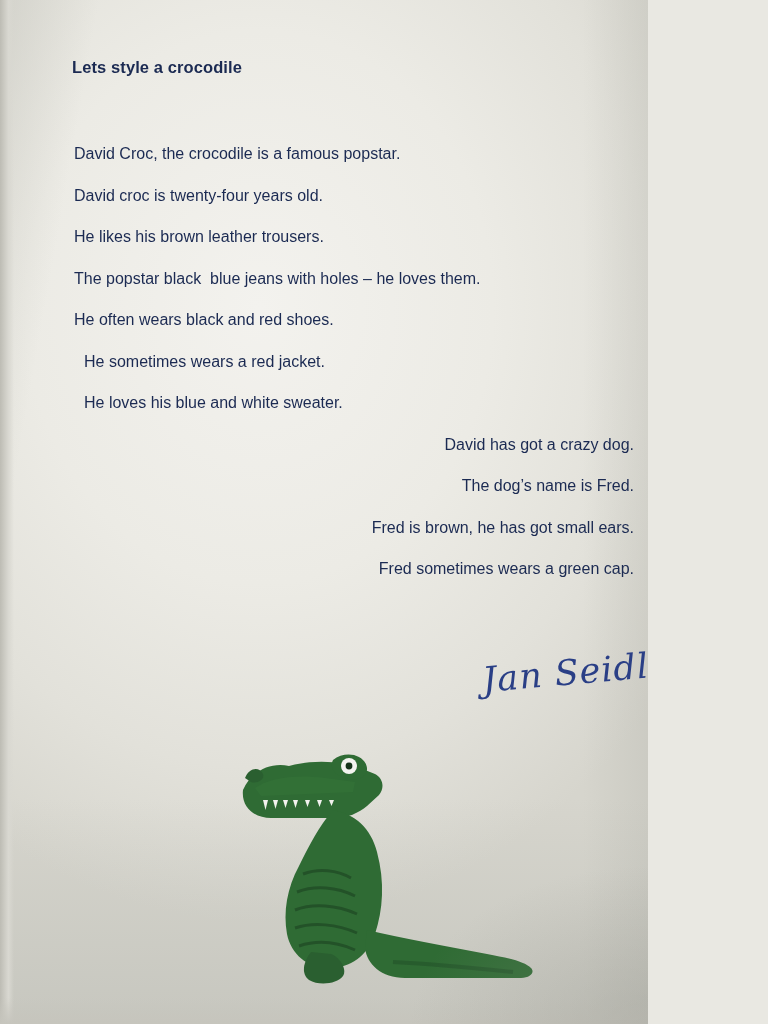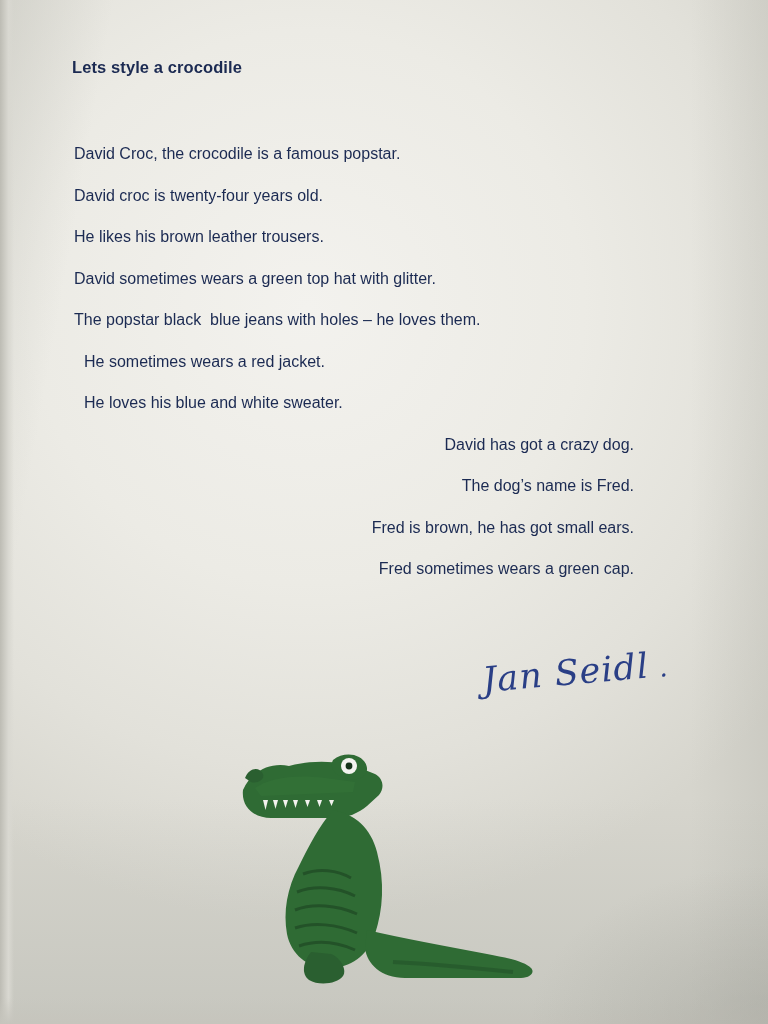--- a/index.html
+++ b/index.html
@@ -9,21 +9,21 @@
   body {
     width: 768px;
     height: 1024px;
     overflow: hidden;
     font-family: "Liberation Sans", sans-serif;
     background: #e9e8e2;
   }
 
   #page {
     position: relative;
-    width: 768px;
+    width: 648px;
     height: 1024px;
     background:
       radial-gradient(ellipse 80% 60% at 40% 30%, #f3f2ee 0%, #ecebe5 45%, #e2e1da 75%, #d6d5cd 100%);
     overflow: hidden;
     text-decoration: underline;
   }
 
   
   #paper-shade {
     position: absolute;
@@ -120,22 +120,22 @@
   <div id="paper-shade"></div>
   <div id="paper-edge-left"></div>
   <div id="paper-edge-bottom"></div>
 
   <div id="title">Lets style a crocodile</div>
 
   <div id="lines">
     <div class="doc-line">David Croc, the crocodile is a famous popstar.</div>
     <div class="doc-line">David croc is twenty-four years old.</div>
     <div class="doc-line">He likes his brown leather trousers.</div>
-    <div class="doc-line">David sometimes wears a green top hat with glitter.</div>
     <div class="doc-line">The popstar black  blue jeans with holes – he loves them.</div>
+    <div class="doc-line">He often wears black and red shoes.</div>
     <div class="doc-line indent-1">He sometimes wears a red jacket.</div>
     <div class="doc-line indent-1">He loves his blue and white sweater.</div>
     <div class="doc-line indent-2">David has got a crazy dog.</div>
     <div class="doc-line indent-2">The dog’s name is Fred.</div>
     <div class="doc-line indent-2">Fred is brown, he has got small ears.</div>
     <div class="doc-line indent-2">Fred sometimes wears a green cap.</div>
   </div>
 
   <div id="signature">
     <span>Jan Seidl</span><span class="sig-dot">.</span>

